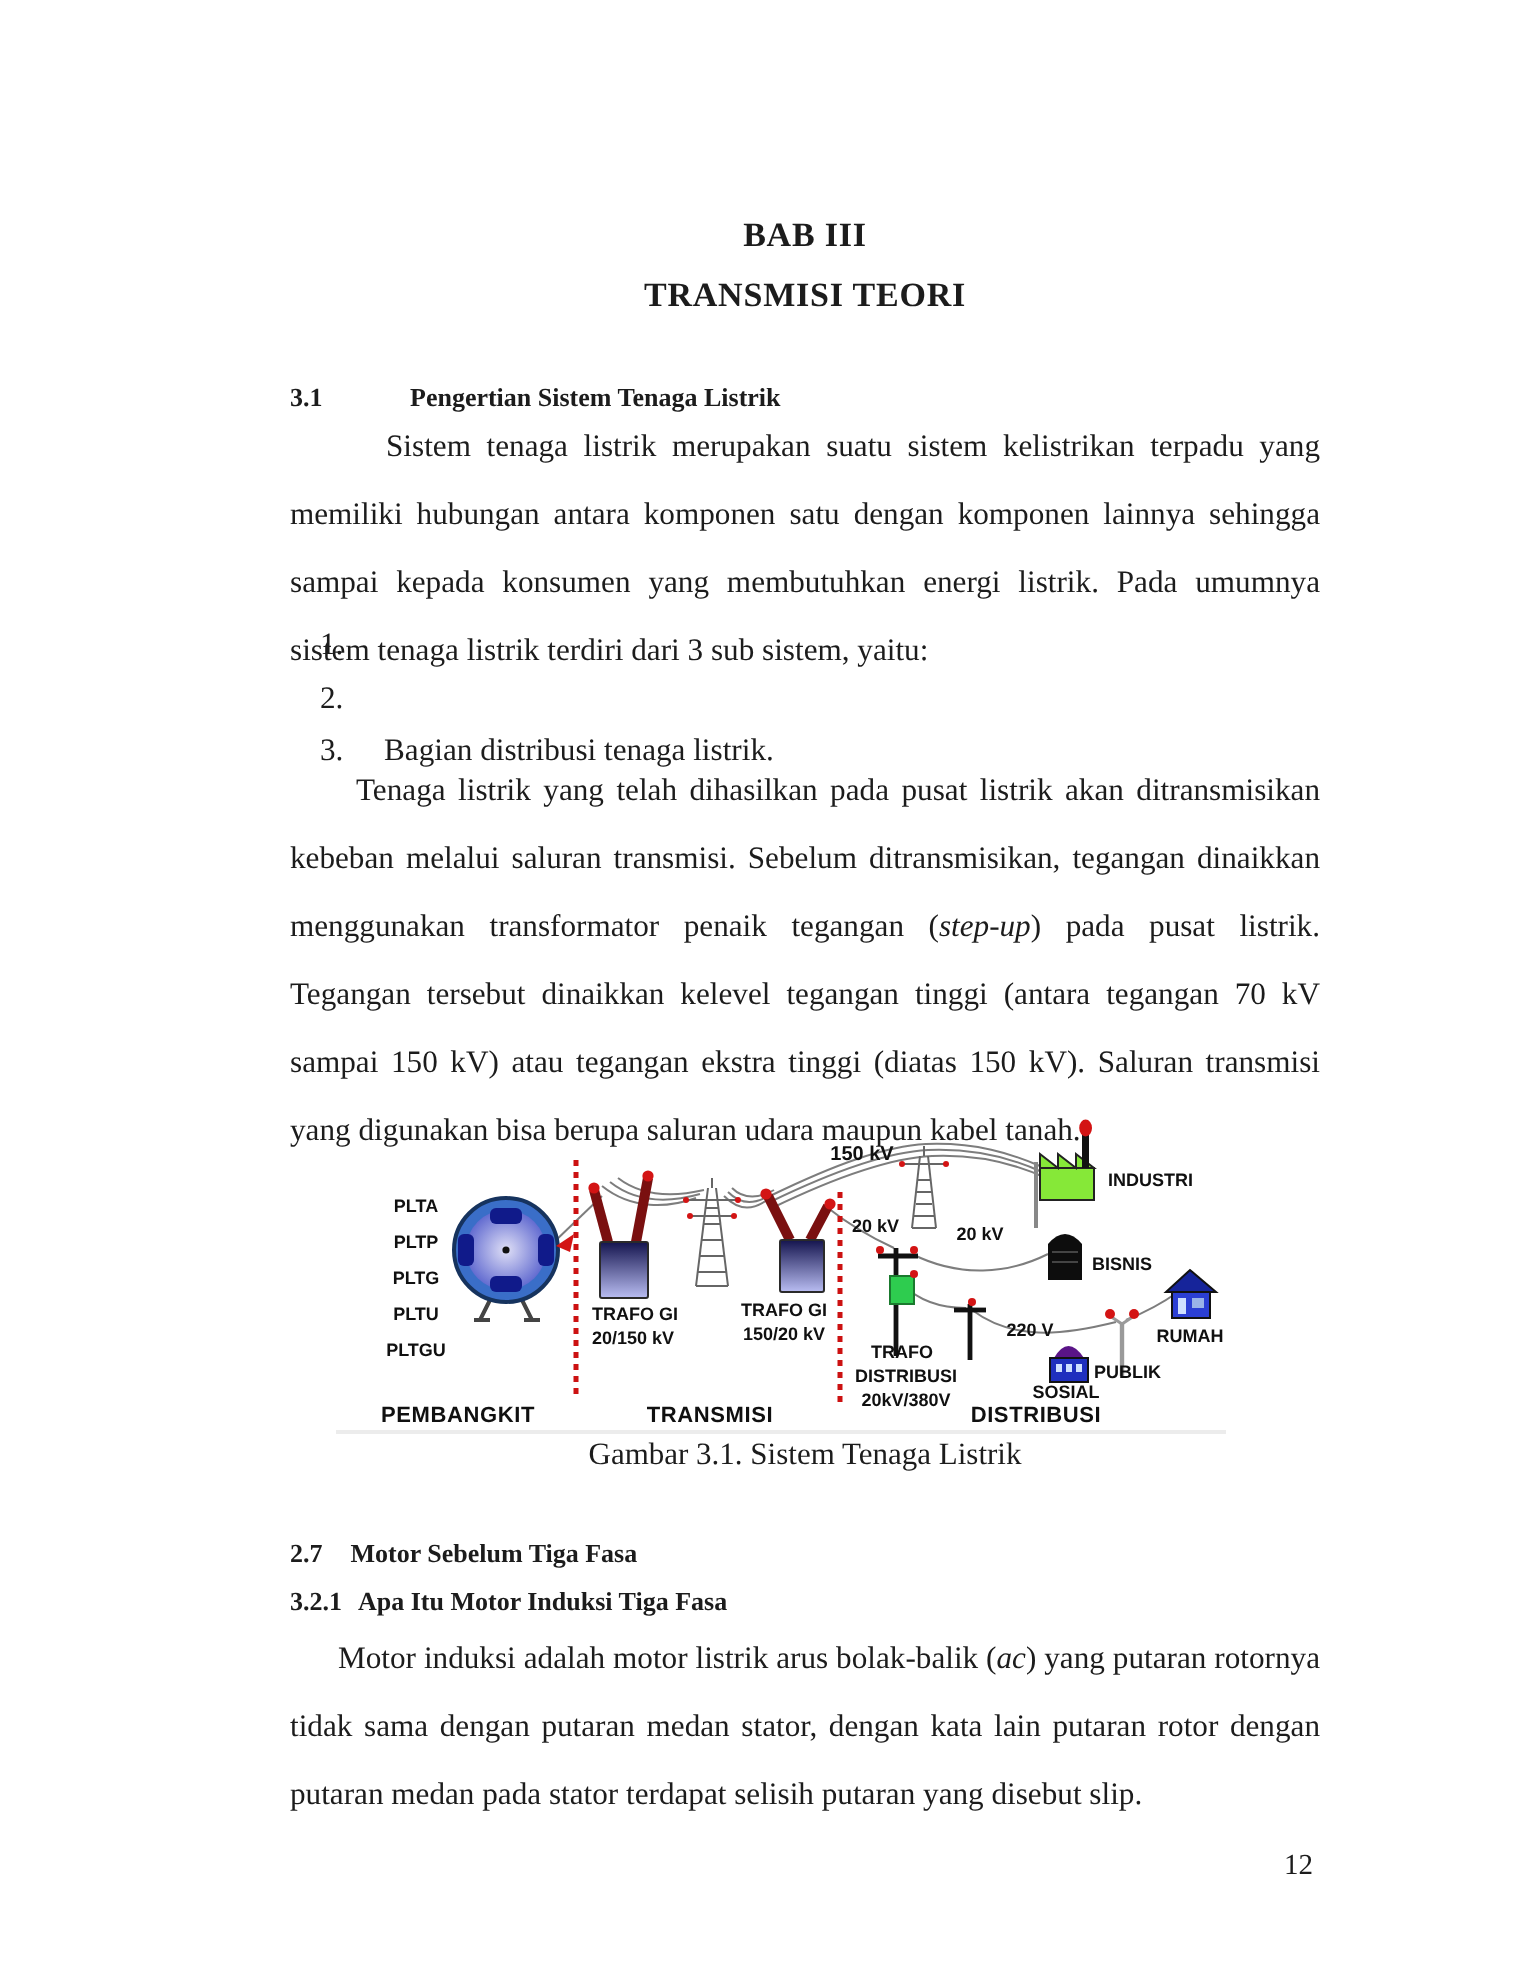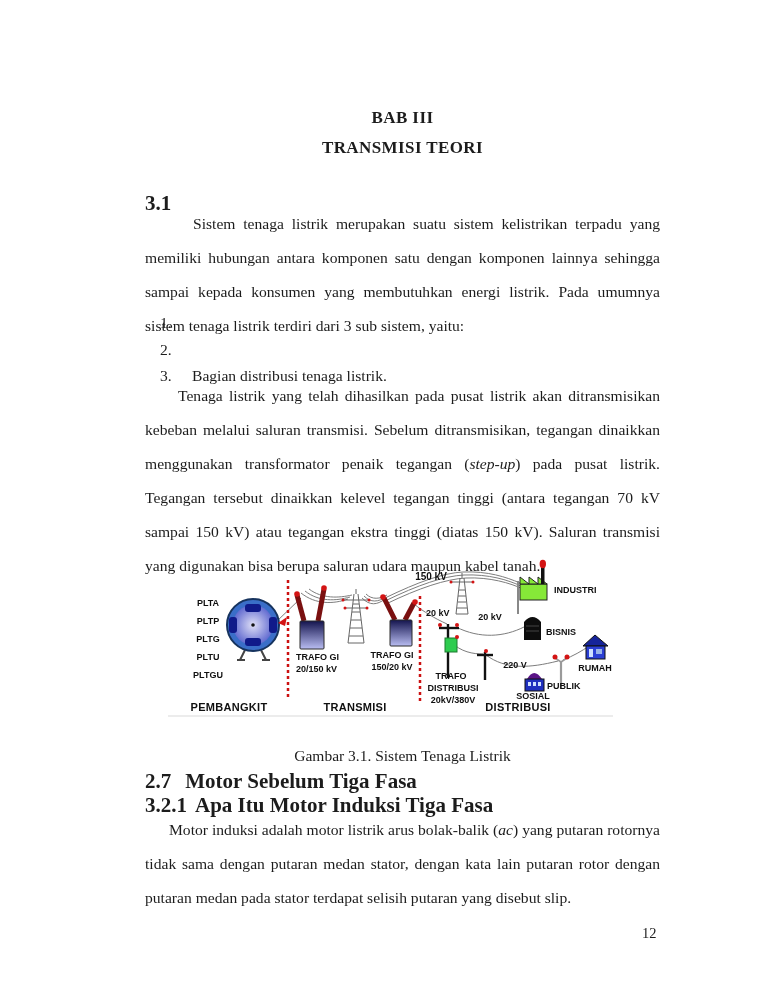--- a/index.html
+++ b/index.html
@@ -4,21 +4,21 @@
 <style>
   html,body { margin:0; padding:0; background:#ffffff; }
   .page {
     position:relative; width:768px; height:994px; background:#ffffff;
     font-family:"Liberation Serif", serif; color:#1c1c1c; overflow:hidden;margin-top:12px;
   }
   .content { position:absolute; left:145px; top:0; width:515px; height:994px; }
   .blk { position:absolute; left:0; width:515px; }
   .ctr { text-align:center; }
   .chap { font-size:17px; font-weight:bold; letter-spacing:.4px; }
-  .sechead { font-size:21px; font-weight:bold; display:flex; }
+  .sechead { font-size:13px; font-weight:bold; display:flex; }
   .sechead .num31 { width:60px; flex:0 0 60px; }
   .sechead .num32 { margin-right:14px; }
   .sechead .num321 { margin-right:8px; }
   .body-text { font-size:15.6px; line-height:34px; text-align:justify; }
   .ind48 { text-indent:48px; }
   .ind33 { text-indent:33px; }
   .ind24 { text-indent:24px; }
   .list { font-size:15.6px; line-height:26.5px; }
   .li { display:flex; }
   .li-num { flex:0 0 32px; padding-left:15px; box-sizing:content-box; }
@@ -38,20 +38,21 @@
 <body>
 
 <div class="page">
   <div class="content">
 
     <div class="blk ctr chap" style="top:96px;">BAB III</div>
     <div class="blk ctr chap" style="top:126px;">TRANSMISI TEORI</div>
 
     <div class="blk sechead" style="top:179px;">
       <span class="num31">3.1</span>
+      <span>Pengertian Sistem Tenaga Listrik</span>
     </div>
 
     <p class="blk body-text ind48" style="top:195px; margin:0;">Sistem tenaga listrik merupakan suatu sistem kelistrikan terpadu yang memiliki hubungan antara komponen satu dengan komponen lainnya sehingga sampai kepada konsumen yang membutuhkan energi listrik. Pada umumnya sistem tenaga listrik terdiri dari 3 sub sistem, yaitu:</p>
 
     <div class="blk list" style="top:298px;">
       <div class="li">
         <span class="li-num">1.</span>
       </div>
       <div class="li">
         <span class="li-num">2.</span>
@@ -235,21 +236,21 @@
       </g>
       <text class="fl" x="427" y="113" text-anchor="middle">RUMAH</text>
 
       <text class="fl11" x="61" y="153" text-anchor="middle">PEMBANGKIT</text>
       <text class="fl11" x="187" y="153" text-anchor="middle">TRANSMISI</text>
       <text class="fl11" x="350" y="153" text-anchor="middle">DISTRIBUSI</text>
 
       <rect x="0" y="157" width="445" height="2" fill="#ececec"></rect>
     </svg>
 
-    <div class="blk caption" style="top:735px;">Gambar 3.1. Sistem Tenaga Listrik</div>
+    <div class="blk caption" style="top:707px;">Gambar 3.1. Sistem Tenaga Listrik</div>
 
     <div class="blk sechead" style="top:757px;">
       <span class="num32">2.7</span>
       <span>Motor Sebelum Tiga Fasa</span>
     </div>
     <div class="blk sechead" style="top:781px;">
       <span class="num321">3.2.1</span>
       <span>Apa Itu Motor Induksi Tiga Fasa</span>
     </div>
 

